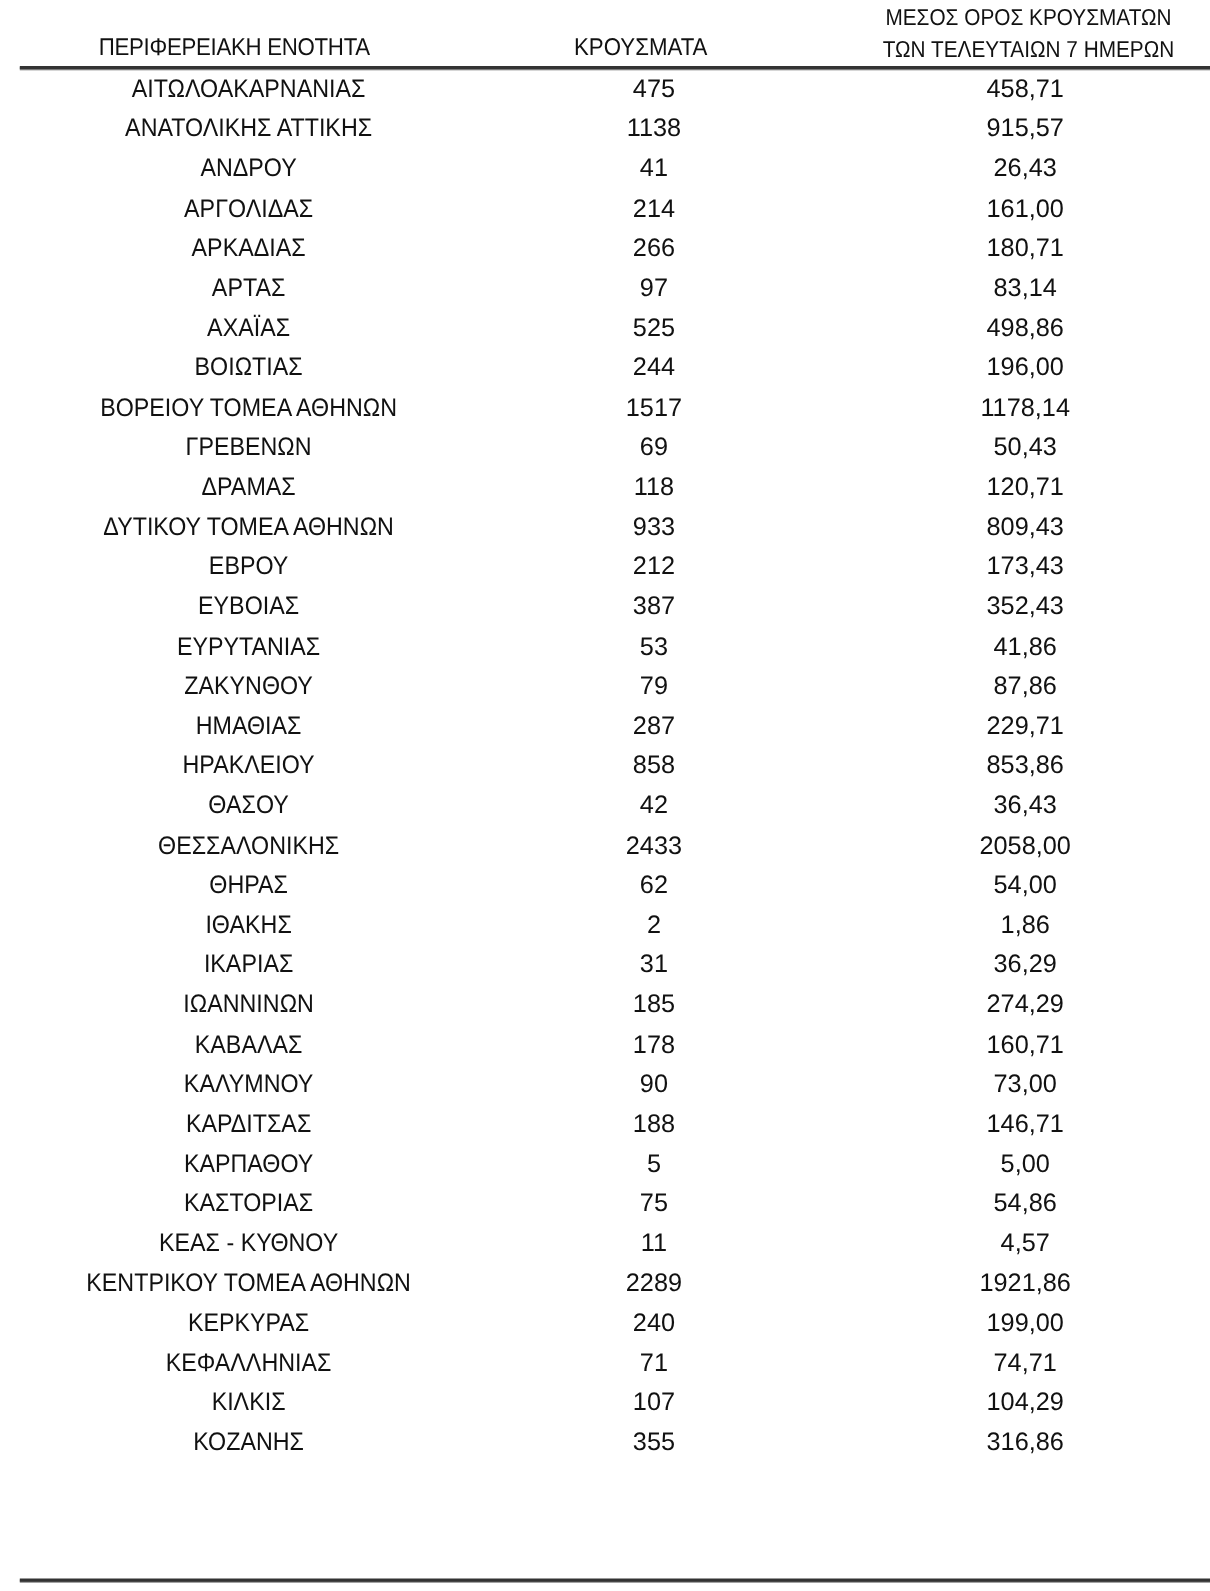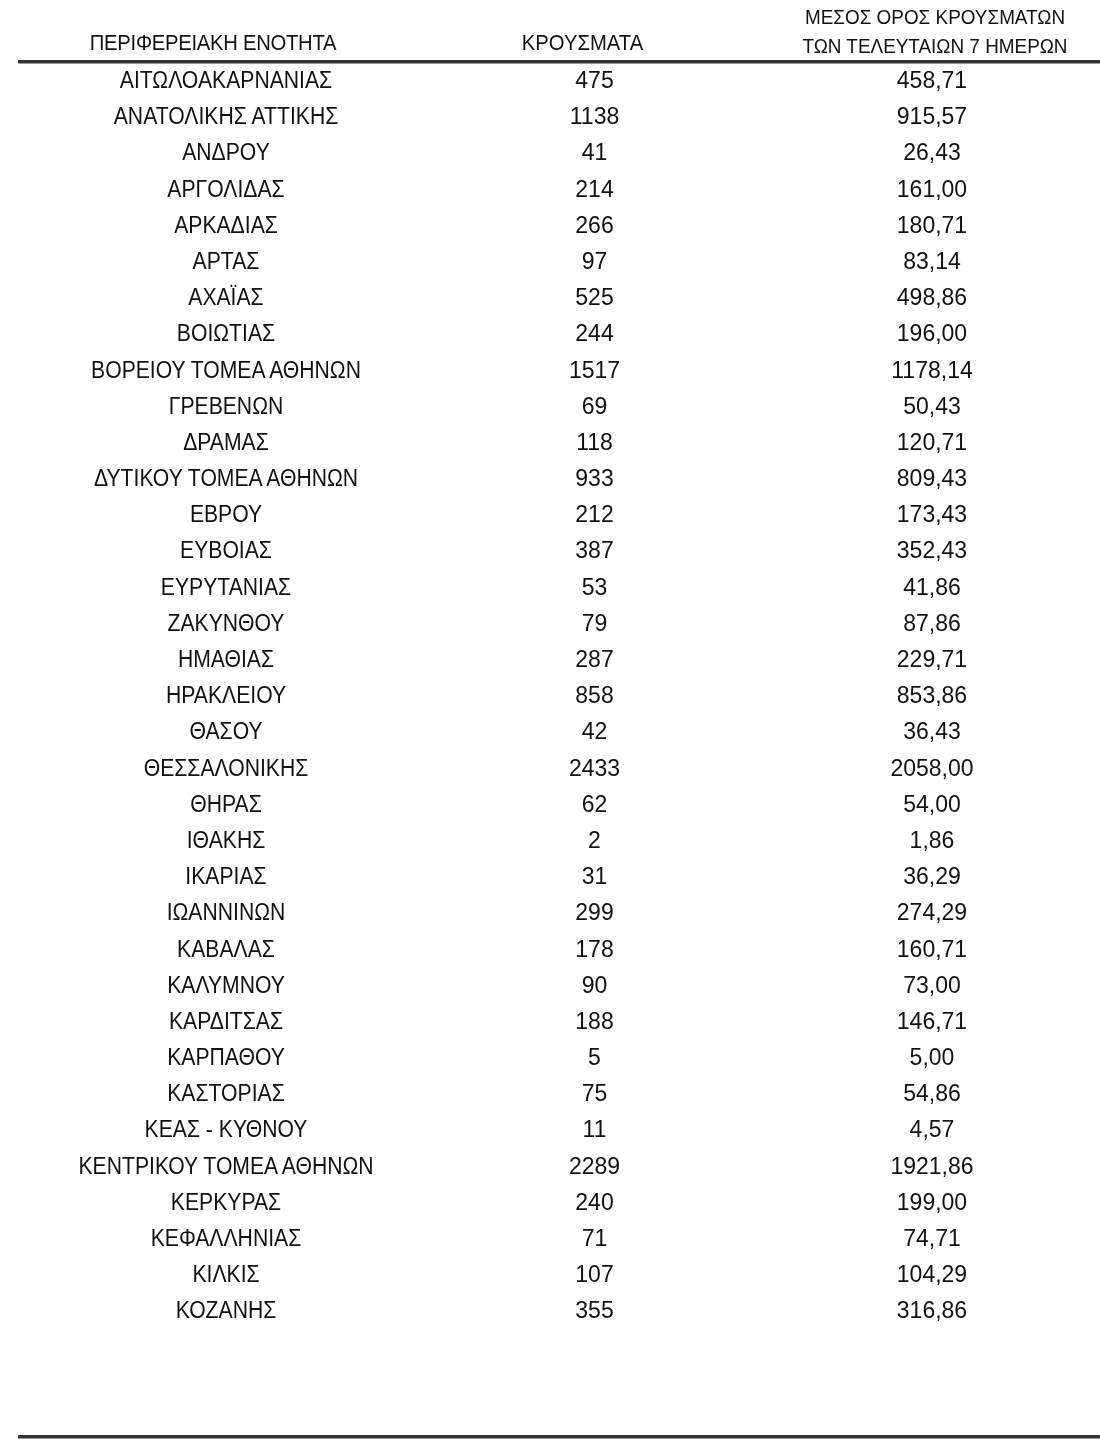--- a/index.html
+++ b/index.html
@@ -144,21 +144,21 @@
       <span class="c2">2</span>
       <span class="c3">1,86</span>
     </div>
     <div class="row">
       <span class="c1">ΙΚΑΡΙΑΣ</span>
       <span class="c2">31</span>
       <span class="c3">36,29</span>
     </div>
     <div class="row">
       <span class="c1">ΙΩΑΝΝΙΝΩΝ</span>
-      <span class="c2">299</span>
+      <span class="c2">185</span>
       <span class="c3">274,29</span>
     </div>
     <div class="row">
       <span class="c1">ΚΑΒΑΛΑΣ</span>
       <span class="c2">178</span>
       <span class="c3">160,71</span>
     </div>
     <div class="row">
       <span class="c1">ΚΑΛΥΜΝΟΥ</span>
       <span class="c2">90</span>

